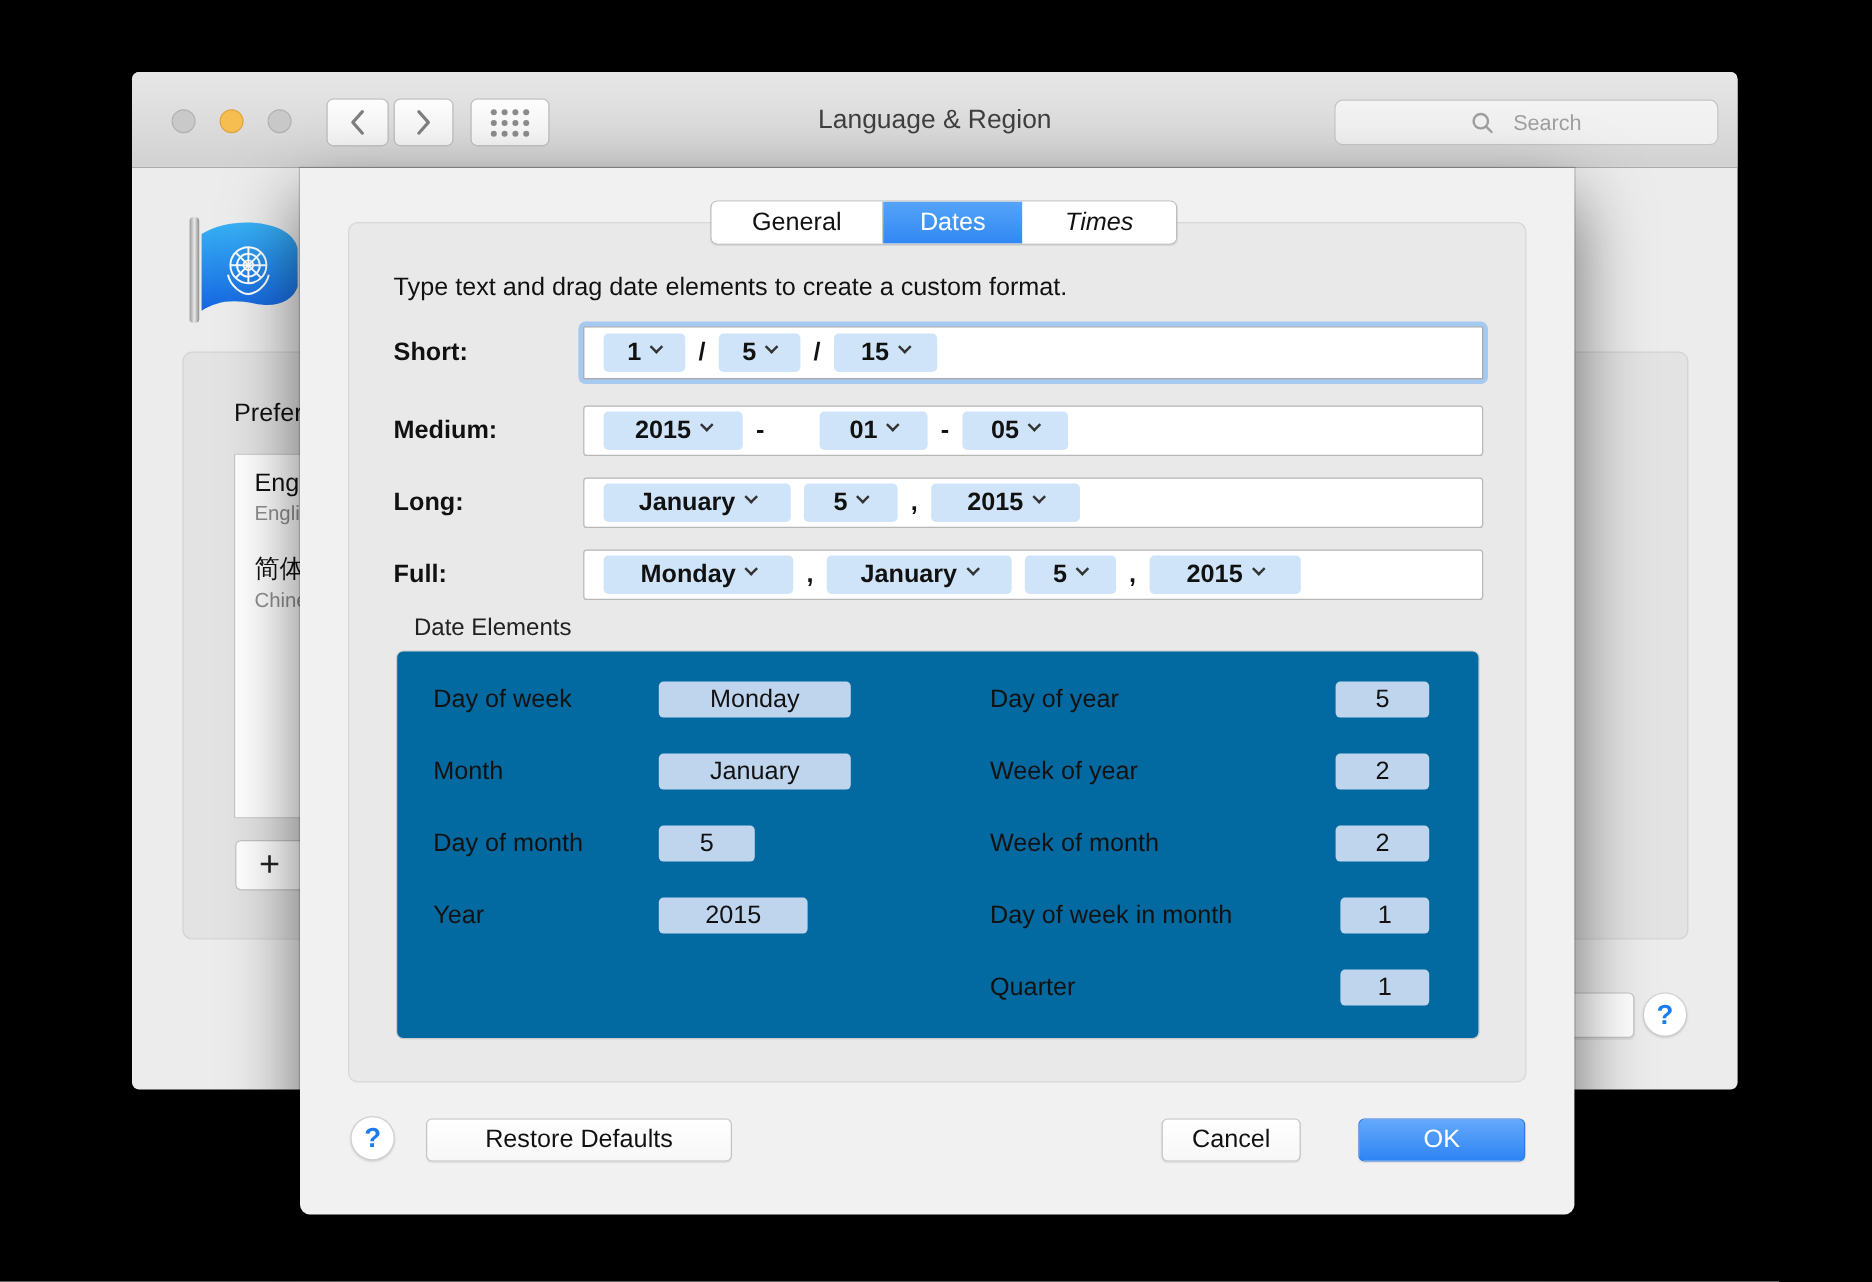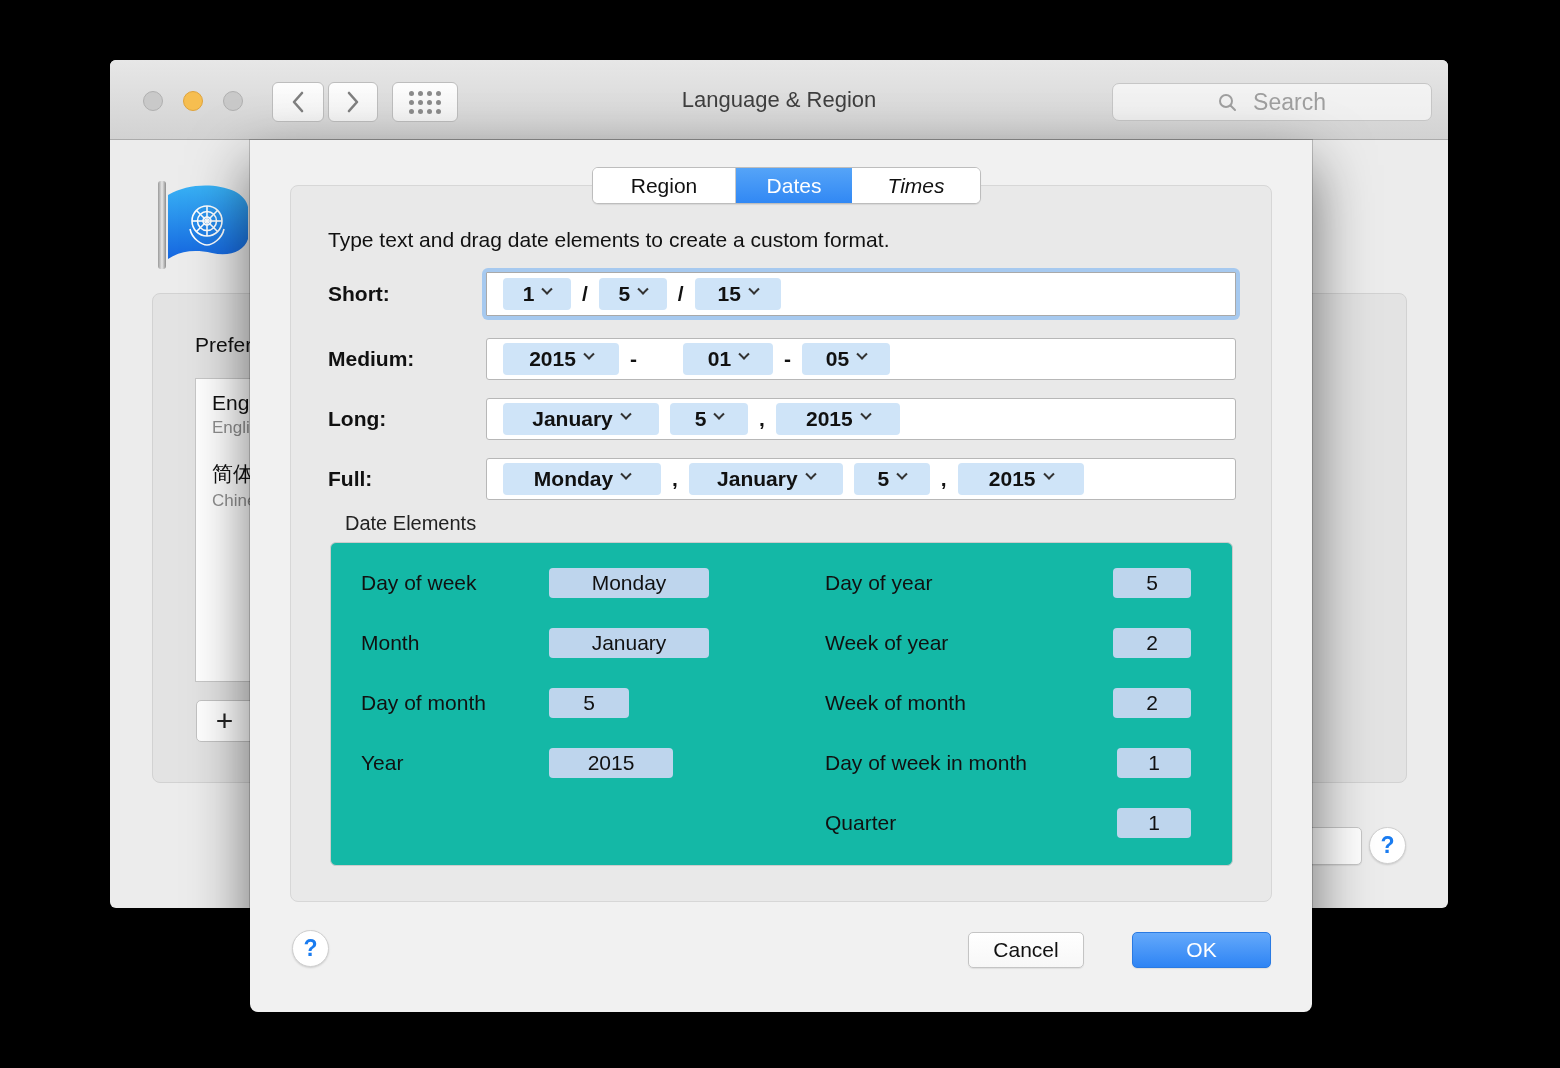--- a/index.html
+++ b/index.html
@@ -39,21 +39,21 @@
   .dots { display:grid; grid-template-columns:repeat(4,5px); grid-auto-rows:5px; gap:4px; }
   .dots i { width:5px; height:5px; border-radius:50%; background:#8b8b8b; }
   .window-title {
     position:absolute; left:0; right:0; top:0; height:80px; line-height:80px;
     text-align:center; font-size:22px; color:#3f3f3f;
   }
   .search-field {
     position:absolute; right:16px; top:23px; width:320px; height:38px;
     background:rgba(255,255,255,.6); border:1px solid #c6c6c6; border-radius:7px;
     display:flex; align-items:center; justify-content:center; gap:16px;
-    color:#9f9f9f; font-size:23px;
+    color:#9f9f9f; font-size:18px;
   }
   .window-body { position:absolute; inset:81px 0 0 0; border-radius:0 0 6px 6px; }
   .flag { position:absolute; left:40px; top:36px; width:106px; height:96px; }
   .bg-groupbox {
     position:absolute; left:42px; top:152px; width:1255px; height:490px;
     background:#e3e3e3; border:1px solid #d2d2d2; border-radius:8px;
   }
   .pref-label { position:absolute; left:85px; top:192px; font-size:21px; color:#111; }
   .lang-list {
     position:absolute; left:85px; top:237px; width:560px; height:304px;
@@ -128,21 +128,21 @@
     font-size:21px; color:#111; flex:none;
   }
   .pill .chev {
     width:8px; height:8px; border-right:2px solid #333; border-bottom:2px solid #333;
     transform:rotate(45deg) translate(-2px,-2px); margin-top:-4px;
   }
   .sep { font-size:21px; color:#111; flex:none; }
   .de-title { position:absolute; left:95px; top:372px; font-size:20px; color:#222; }
   .de-box {
     position:absolute; left:80px; top:402px; width:903px; height:324px;
-    background:#14b8a6; border:1px solid #cccccc; border-radius:6px;
+    background:#0369a1; border:1px solid #cccccc; border-radius:6px;
   }
   .de-col { position:absolute; top:10px; }
   .de-col.left  { left:0;    width:440px; }
   .de-col.right { left:464px; width:396px; }
   .de-row { position:relative; height:60px; display:flex; align-items:center; }
   .de-row .de-label { margin-left:30px; font-size:21px; color:#111; }
   .de-pill {
     position:absolute; height:30px; background:#bed5ed; border-radius:4px;
     display:flex; align-items:center; justify-content:center;
     font-size:21px; color:#111;
@@ -261,21 +261,21 @@
       </div>
 
       <div class="partial-btn"></div>
       <div class="help-btn window-help">?</div>
     </div>
   </div>
 
   <div class="sheet">
     <div class="tabview-box"></div>
     <div class="tab-bar">
-        <div class="tab" style="width: 143px;">Region</div>
+        <div class="tab" style="width: 143px;">General</div>
         <div class="tab selected" style="width: 116px;">Dates</div>
         <div class="tab" style="width: 128px; font-style: italic;">Times</div>
       </div>
 
     <div class="instruction">Type text and drag date elements to create a custom format.</div>
 
     <div class="format-rows">
         <div class="format-row">
           <div class="row-label">Short:</div>
           <div class="field-ring">
@@ -398,17 +398,18 @@
           </div>
           <div class="de-row">
             <div class="de-label">Quarter</div>
             <div class="de-pill" style="width: 74px;">1</div>
           </div>
         </div>
     </div>
 
     <div class="sheet-buttons">
       <div class="help-btn sheet-help">?</div>
+      <div class="push-btn restore">Restore Defaults</div>
       <div class="push-btn cancel">Cancel</div>
       <div class="push-btn ok">OK</div>
     </div>
   </div>
 </div>
 
 </body></html>

